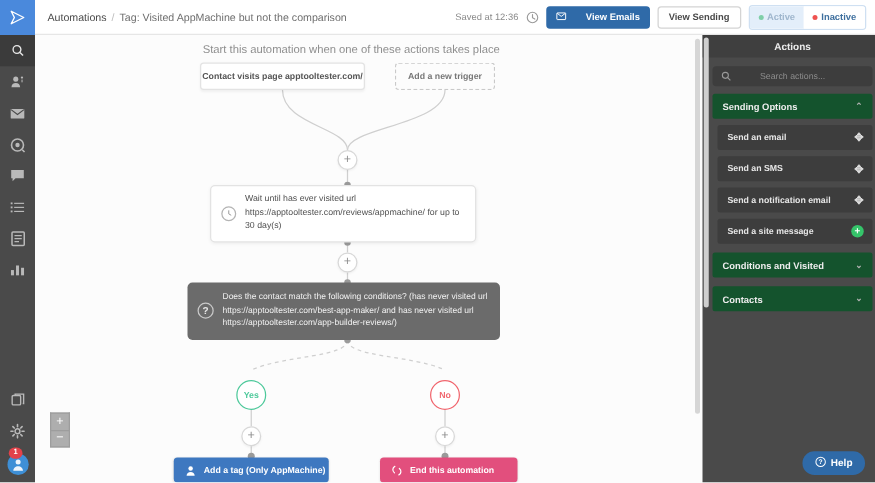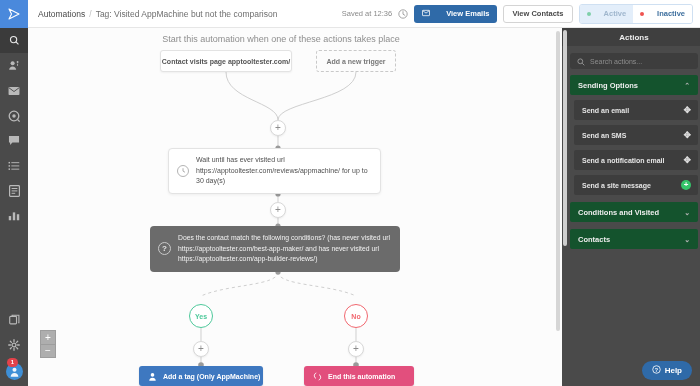--- a/index.html
+++ b/index.html
@@ -61,21 +61,21 @@
   .tb-btn {
     font-size: 7.5px; font-weight: bold; border-radius: 3px;
     padding: 0 8px; height: 18px; display: flex; align-items: center; gap: 16px;
     white-space: nowrap; cursor: default;
   }
   #view-emails-btn { background: #2f6aa8; color: #fff; }
   #view-contacts-btn { background: #fff; color: #4a4a4a; border: 1px solid #d4d4d4; }
   #state-toggle { display: flex; border-radius: 3px; overflow: hidden; border: 1px solid #cfe0f2; }
   .state-seg {
     font-size: 7.5px; font-weight: bold; padding: 0 7px; height: 18px;
-    display: flex; align-items: center; gap: 13px; white-space: nowrap;
+    display: flex; align-items: center; gap: 3px; white-space: nowrap;
   }
   #state-active { background: #e3eefa; color: #9fb6cd; }
   #state-inactive { background: #ffffff; color: #3e6f9e; }
   .dot { width: 4px; height: 4px; border-radius: 50%; display: inline-block; }
 
   
   #canvas {
     position: absolute; left: 28px; top: 28px; width: 534px; height: 358px;
     background: #fcfcfc; overflow: hidden;
   }
@@ -165,21 +165,21 @@
     position: absolute; left: 1px; top: 2px; width: 4px; height: 216px;
     background: #cfcfcf; border-radius: 2px;
   }
   #panel-title {
     height: 18px; background: #3f3f3f; color: #ededed; font-size: 8px; font-weight: bold;
     display: flex; align-items: center; justify-content: center;
   }
   #panel-body { padding: 0 8px; }
   #search-wrap {
     margin: 7px 0 6px 0; height: 16px; background: #3d3d3d; border-radius: 3px;
-    display: flex; align-items: center; gap: 5px; padding: 0 7px;
+    display: flex; align-items: center; gap: 23px; padding: 0 7px;
   }
   #search-wrap svg { flex: 0 0 auto; }
   #search-input {
     background: transparent; border: 0; outline: none; color: #9a9a9a; font-size: 7px;
     font-family: "Liberation Sans", sans-serif; width: 100%;
   }
   #search-input::placeholder { color: #8d8d8d; }
   .section-head {
     height: 20px; background: #14532d; border-radius: 2px; margin-bottom: 5px;
     display: flex; align-items: center; justify-content: space-between;
@@ -327,21 +327,21 @@
       <div class="tb-btn" id="view-emails-btn">
         <span>
           <svg width="8" height="6" viewBox="0 0 9 7">
               <rect x="0.4" y="0.4" width="8.2" height="6.2" rx="0.5" fill="none" stroke="#fff" stroke-width="0.9"></rect>
               <path d="M0.7 0.8 L4.5 3.6 L8.3 0.8" fill="none" stroke="#fff" stroke-width="0.9"></path>
             </svg>
         </span>
         <span>View Emails</span>
       </div>
       <div class="tb-btn" id="view-contacts-btn">
-        <span>View Contacts</span>
+        <span>View Sending</span>
       </div>
       <div id="state-toggle">
         <div class="state-seg" id="state-active">
           <span class="dot" style="background:#7fcfa8"></span>
           <span>Active</span>
         </div>
         <div class="state-seg" id="state-inactive">
           <span class="dot" style="background:#ef5350"></span>
           <span>Inactive</span>
         </div>

